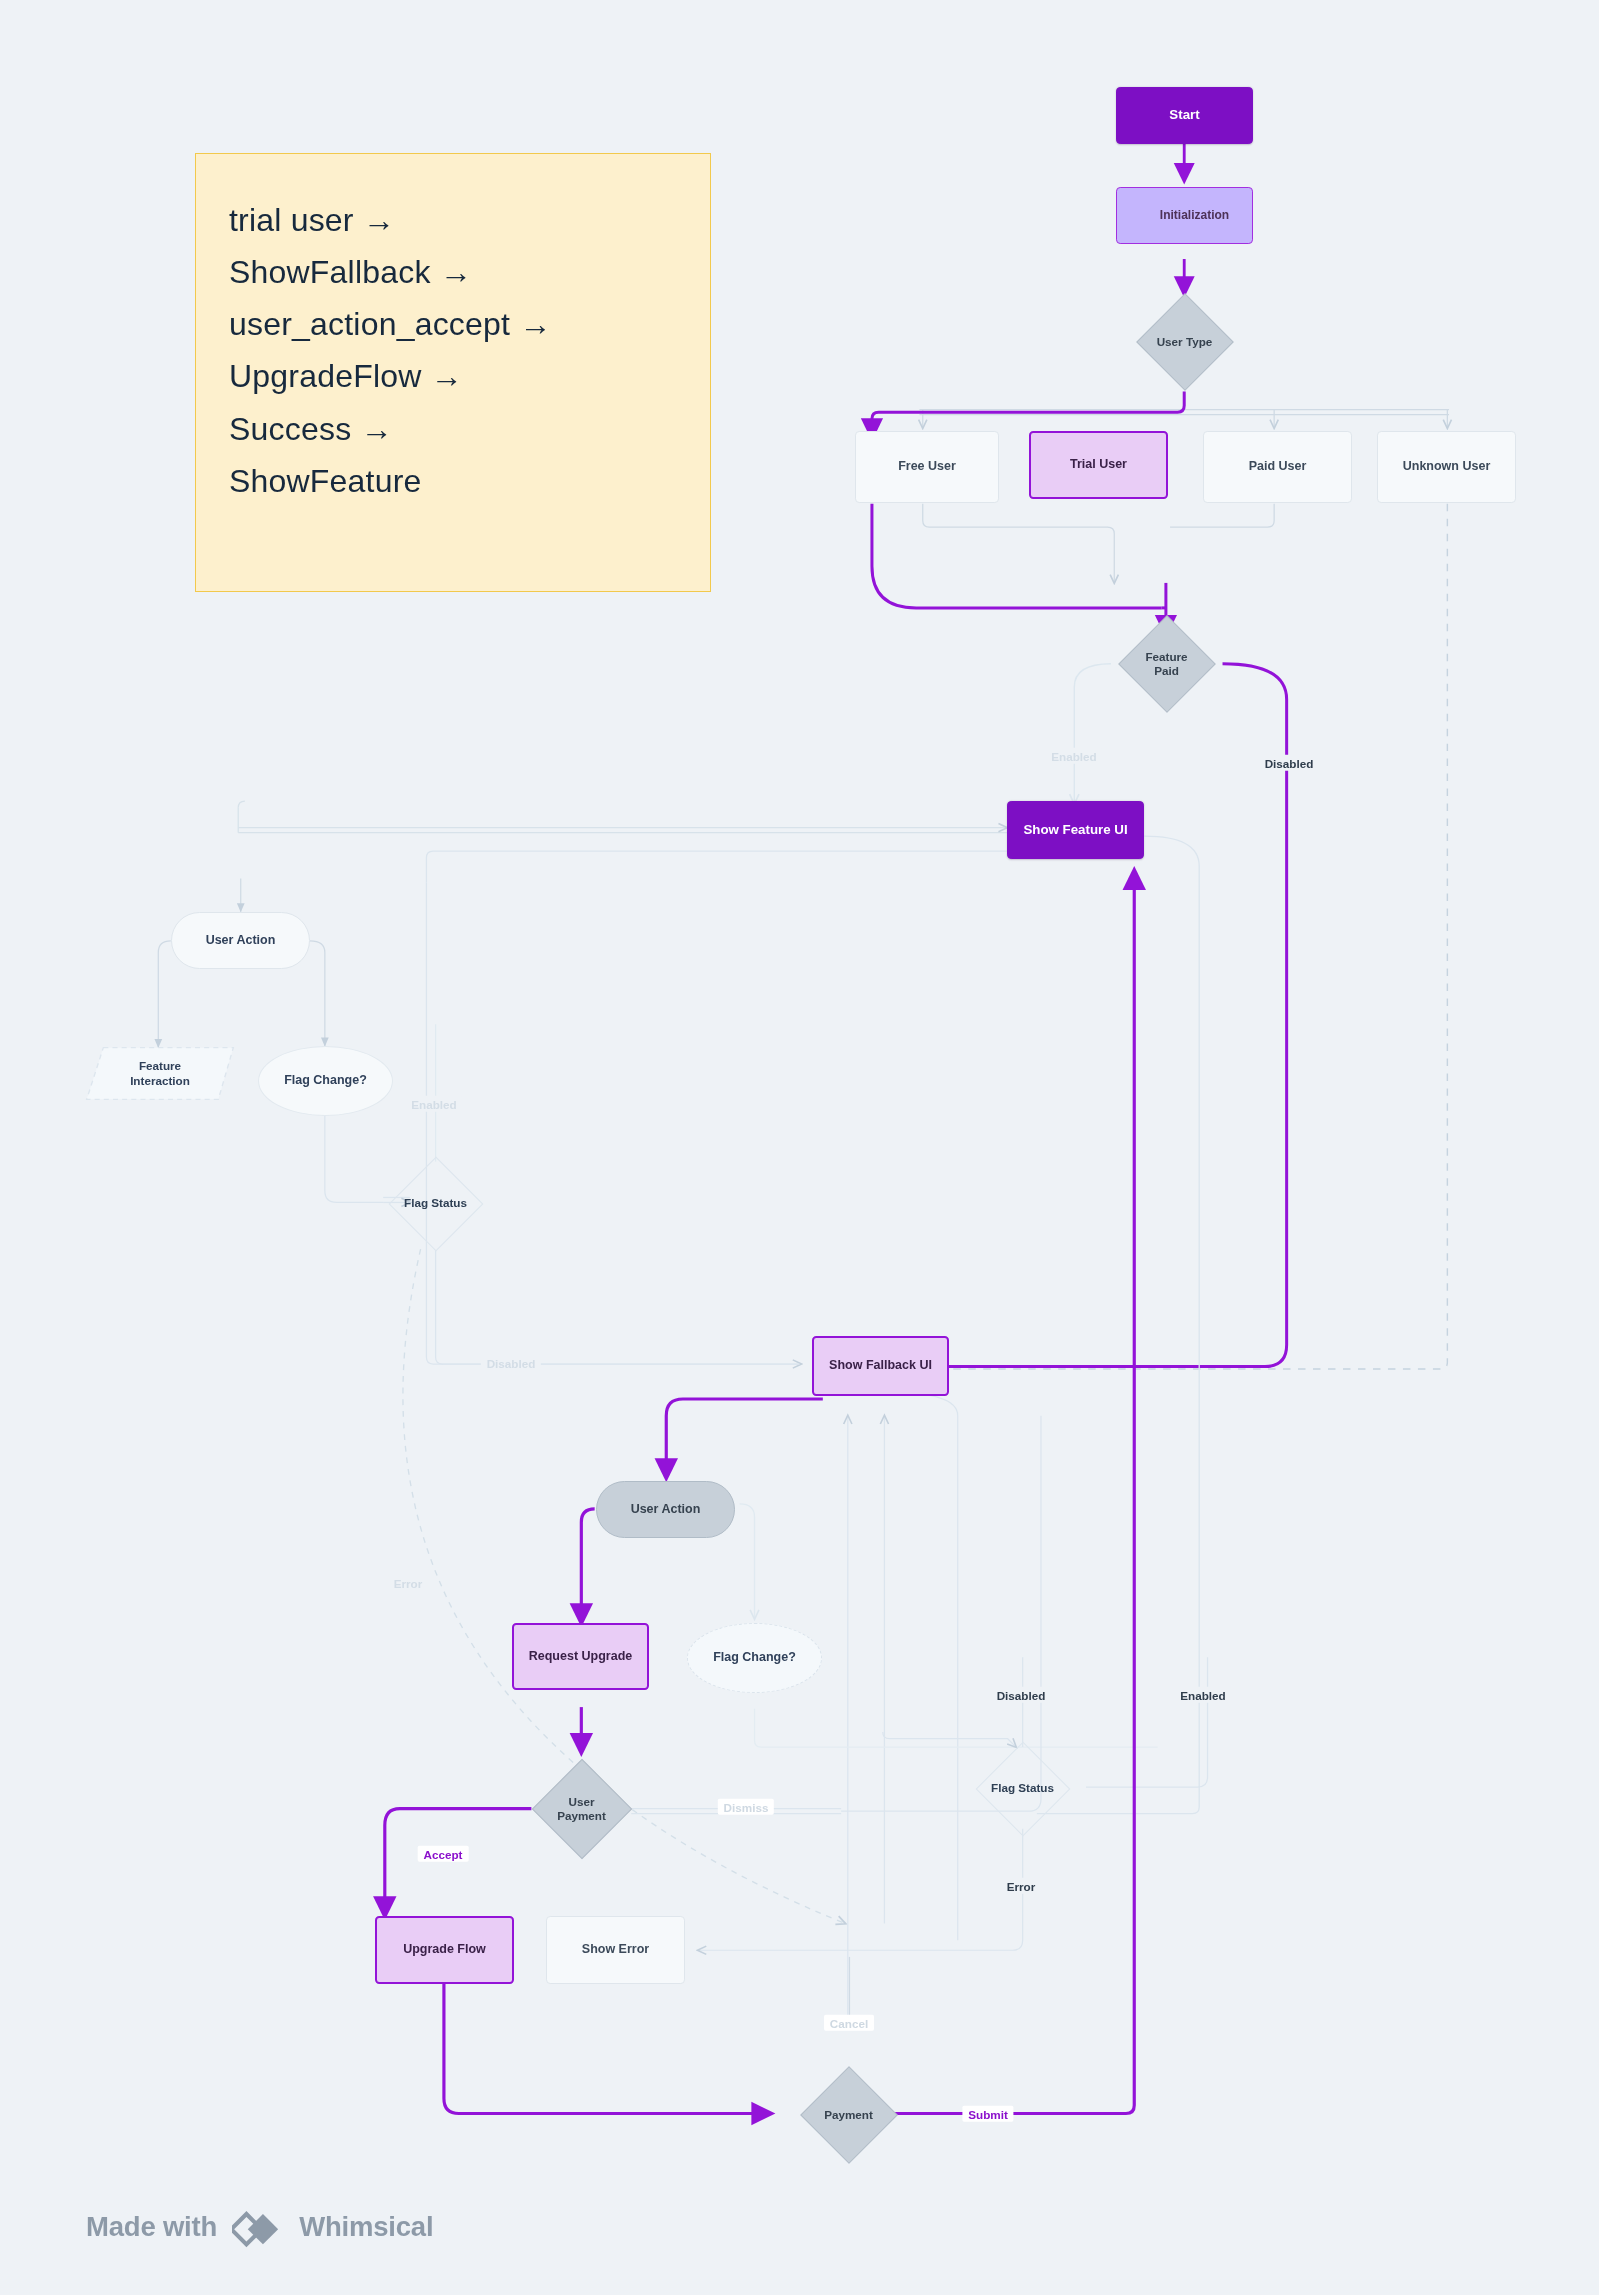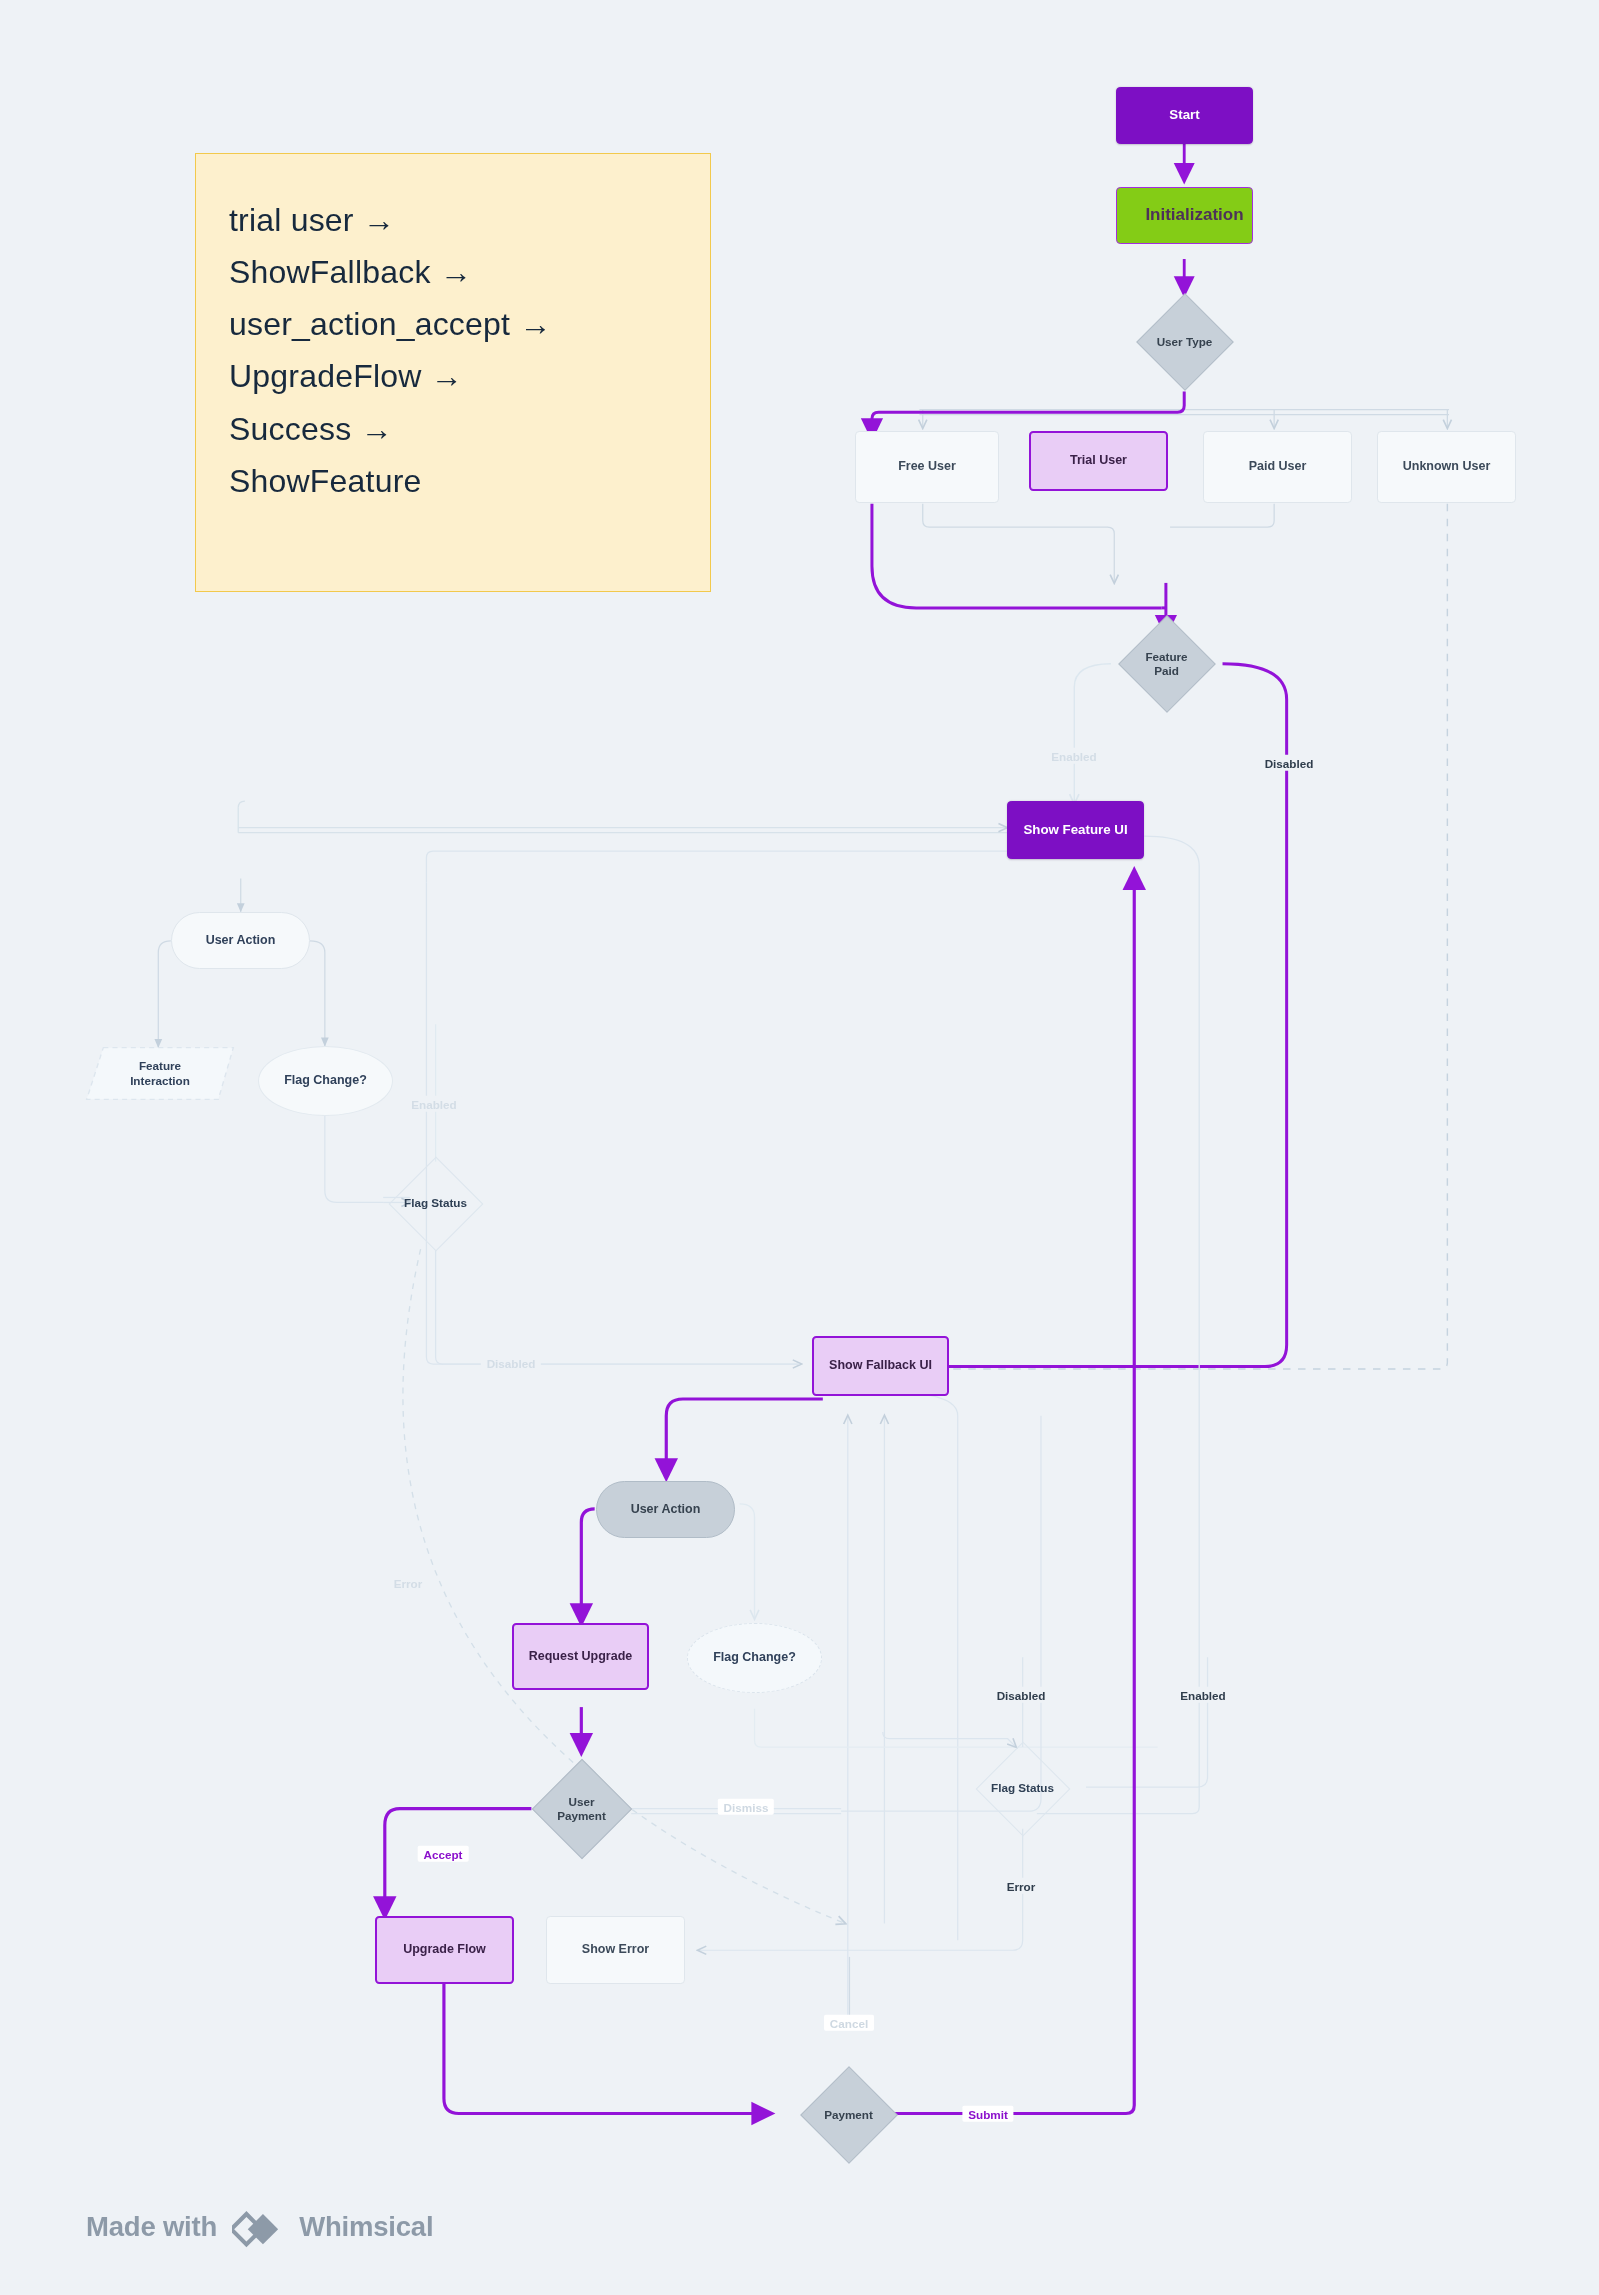--- a/index.html
+++ b/index.html
@@ -63,25 +63,25 @@
   .rect-light {
     background: #e9cdf6;
     border: 2.2px solid #9313d8;
     border-radius: 4.2px;
     color: #3a2148;
     font-size: 12.5px;
     font-weight: 700;
   }
   
   .rect-light-soft {
-    background: #84cc16;
+    background: #c4b5fd;
     border: 1.5px solid #a22ee0;
     border-radius: 4.2px;
     color: #4d3258;
-    font-size: 17px;
+    font-size: 12px;
     font-weight: 600;
     padding-left: 20px;
   }
 
   
   .stadium-plain {
     background: #f6f9fb;
     border: 1.3px solid #dfe6ec;
     border-radius: 832px;
     color: #30415a;
@@ -350,21 +350,21 @@
 
   <div class="diamond d-grey" style="left:1116px; top:293px; width:137px; height:98px;">
     <div class="dshape" style="width:69px; height:69px;"></div>
     <div class="dtext">User Type</div>
   </div>
 
   <div class="node rect-plain" style="left:855px; top:431px; width:144px; height:72px;">
     <span class="lbl">Free User</span>
   </div>
 
-  <div class="node rect-light" style="left:1029px; top:431px; width:139px; height:60px;">
+  <div class="node rect-light" style="left:1029px; top:431px; width:139px; height:68px;">
     <span class="lbl">Trial User</span>
   </div>
 
   <div class="node rect-plain" style="left:1203px; top:431px; width:149px; height:72px;">
     <span class="lbl">Paid User</span>
   </div>
 
   <div class="node rect-plain" style="left:1377px; top:431px; width:139px; height:72px;">
     <span class="lbl">Unknown User</span>
   </div>

